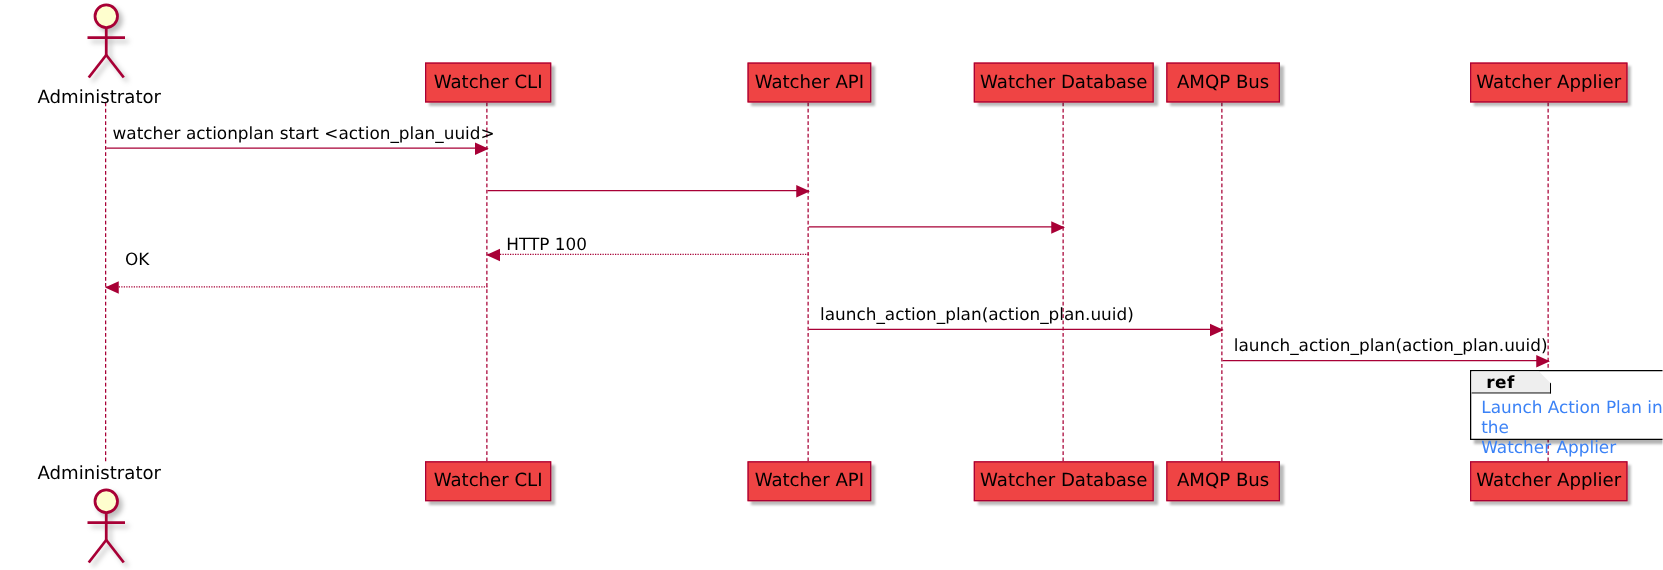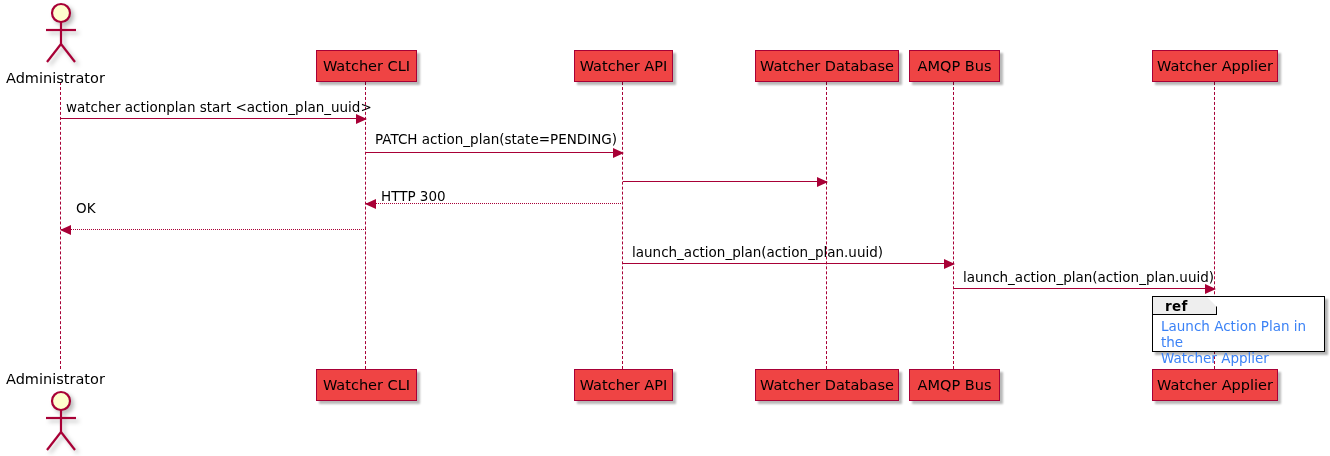--- a/index.html
+++ b/index.html
@@ -1,21 +1,21 @@
 <!DOCTYPE html>
 <html><head>
 <meta charset="utf-8">
 <style>
   html,body{margin:0;padding:0;background:#fff;}
   body{
     width:1330px;height:456px;position:relative;overflow:hidden;
     font-family:"DejaVu Sans","Liberation Sans",sans-serif;
     -webkit-font-smoothing:antialiased;
   }
-  #canvas{position:absolute;inset:0;}
+  #canvas{position:absolute;inset:0;margin-left:24px;}
 
   
   .lifeline{
     position:absolute;width:0;border-left:1.5px dashed #A80036;
     z-index:1;
   }
 
   
   .pbox{
     position:absolute;box-sizing:border-box;
@@ -135,28 +135,27 @@
     <div class="pbox" style="left: 1152px; top: 369px; width: 126px; height: 32px;">
       <span>Watcher Applier</span>
     </div>
     <div class="msg solid" style="left: 61px; top: 118px; width: 305px;">
       <div class="arrowhead right"></div>
     </div>
     <div class="msg-label" style="left: 66px; top: 101px;">watcher actionplan start &lt;action_plan_uuid&gt;</div>
     <div class="msg solid" style="left: 366px; top: 152px; width: 257px;">
       <div class="arrowhead right"></div>
     </div>
-    <div class="msg-label" style="left: 375px; top: 133px;">PATCH action_plan(state=PENDING)</div>
     <div class="msg solid" style="left: 623px; top: 181px; width: 204px;">
       <div class="arrowhead right"></div>
     </div>
     <div class="msg dotted" style="left: 366px; top: 203px; width: 257px;">
       <div class="arrowhead left"></div>
     </div>
-    <div class="msg-label" style="left: 381px; top: 190px;">HTTP 300</div>
+    <div class="msg-label" style="left: 381px; top: 190px;">HTTP 100</div>
     <div class="msg dotted" style="left: 61px; top: 229px; width: 305px;">
       <div class="arrowhead left"></div>
     </div>
     <div class="msg-label" style="left: 76px; top: 202px;">OK</div>
     <div class="msg solid" style="left: 623px; top: 263px; width: 331px;">
       <div class="arrowhead right"></div>
     </div>
     <div class="msg-label" style="left: 632px; top: 246px;">launch_action_plan(action_plan.uuid)</div>
     <div class="msg solid" style="left: 954px; top: 288px; width: 261px;">
       <div class="arrowhead right"></div>

